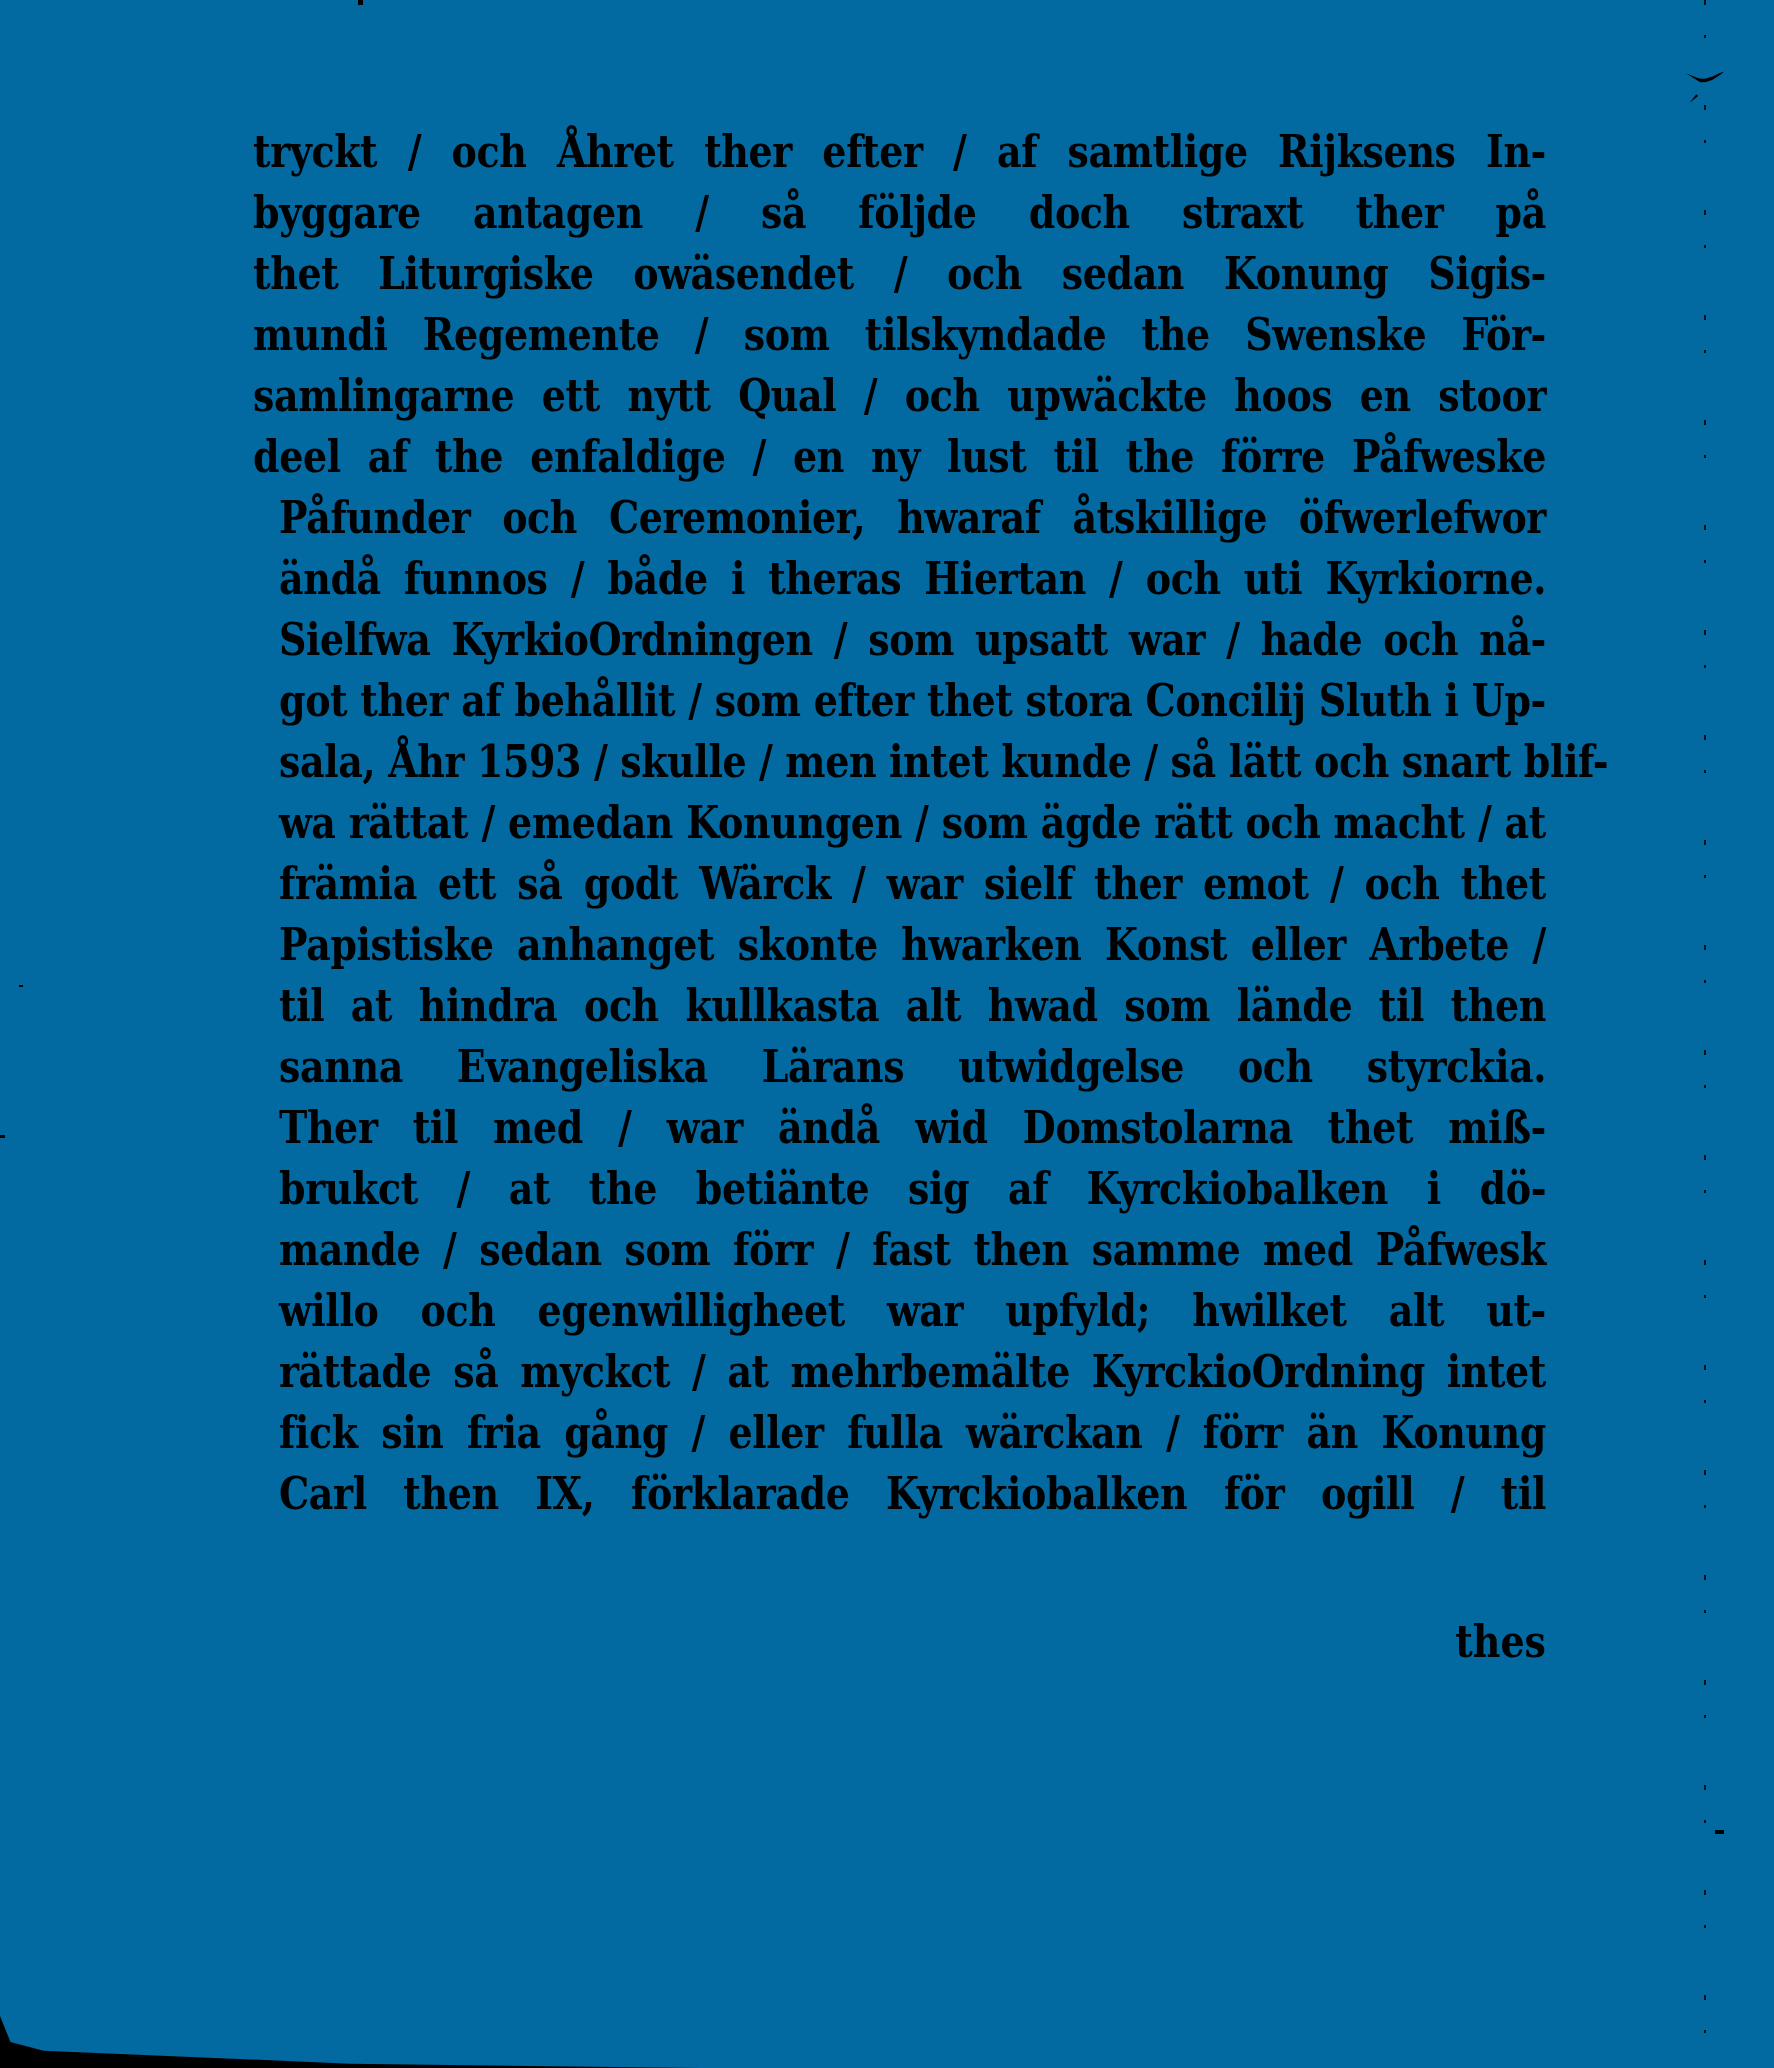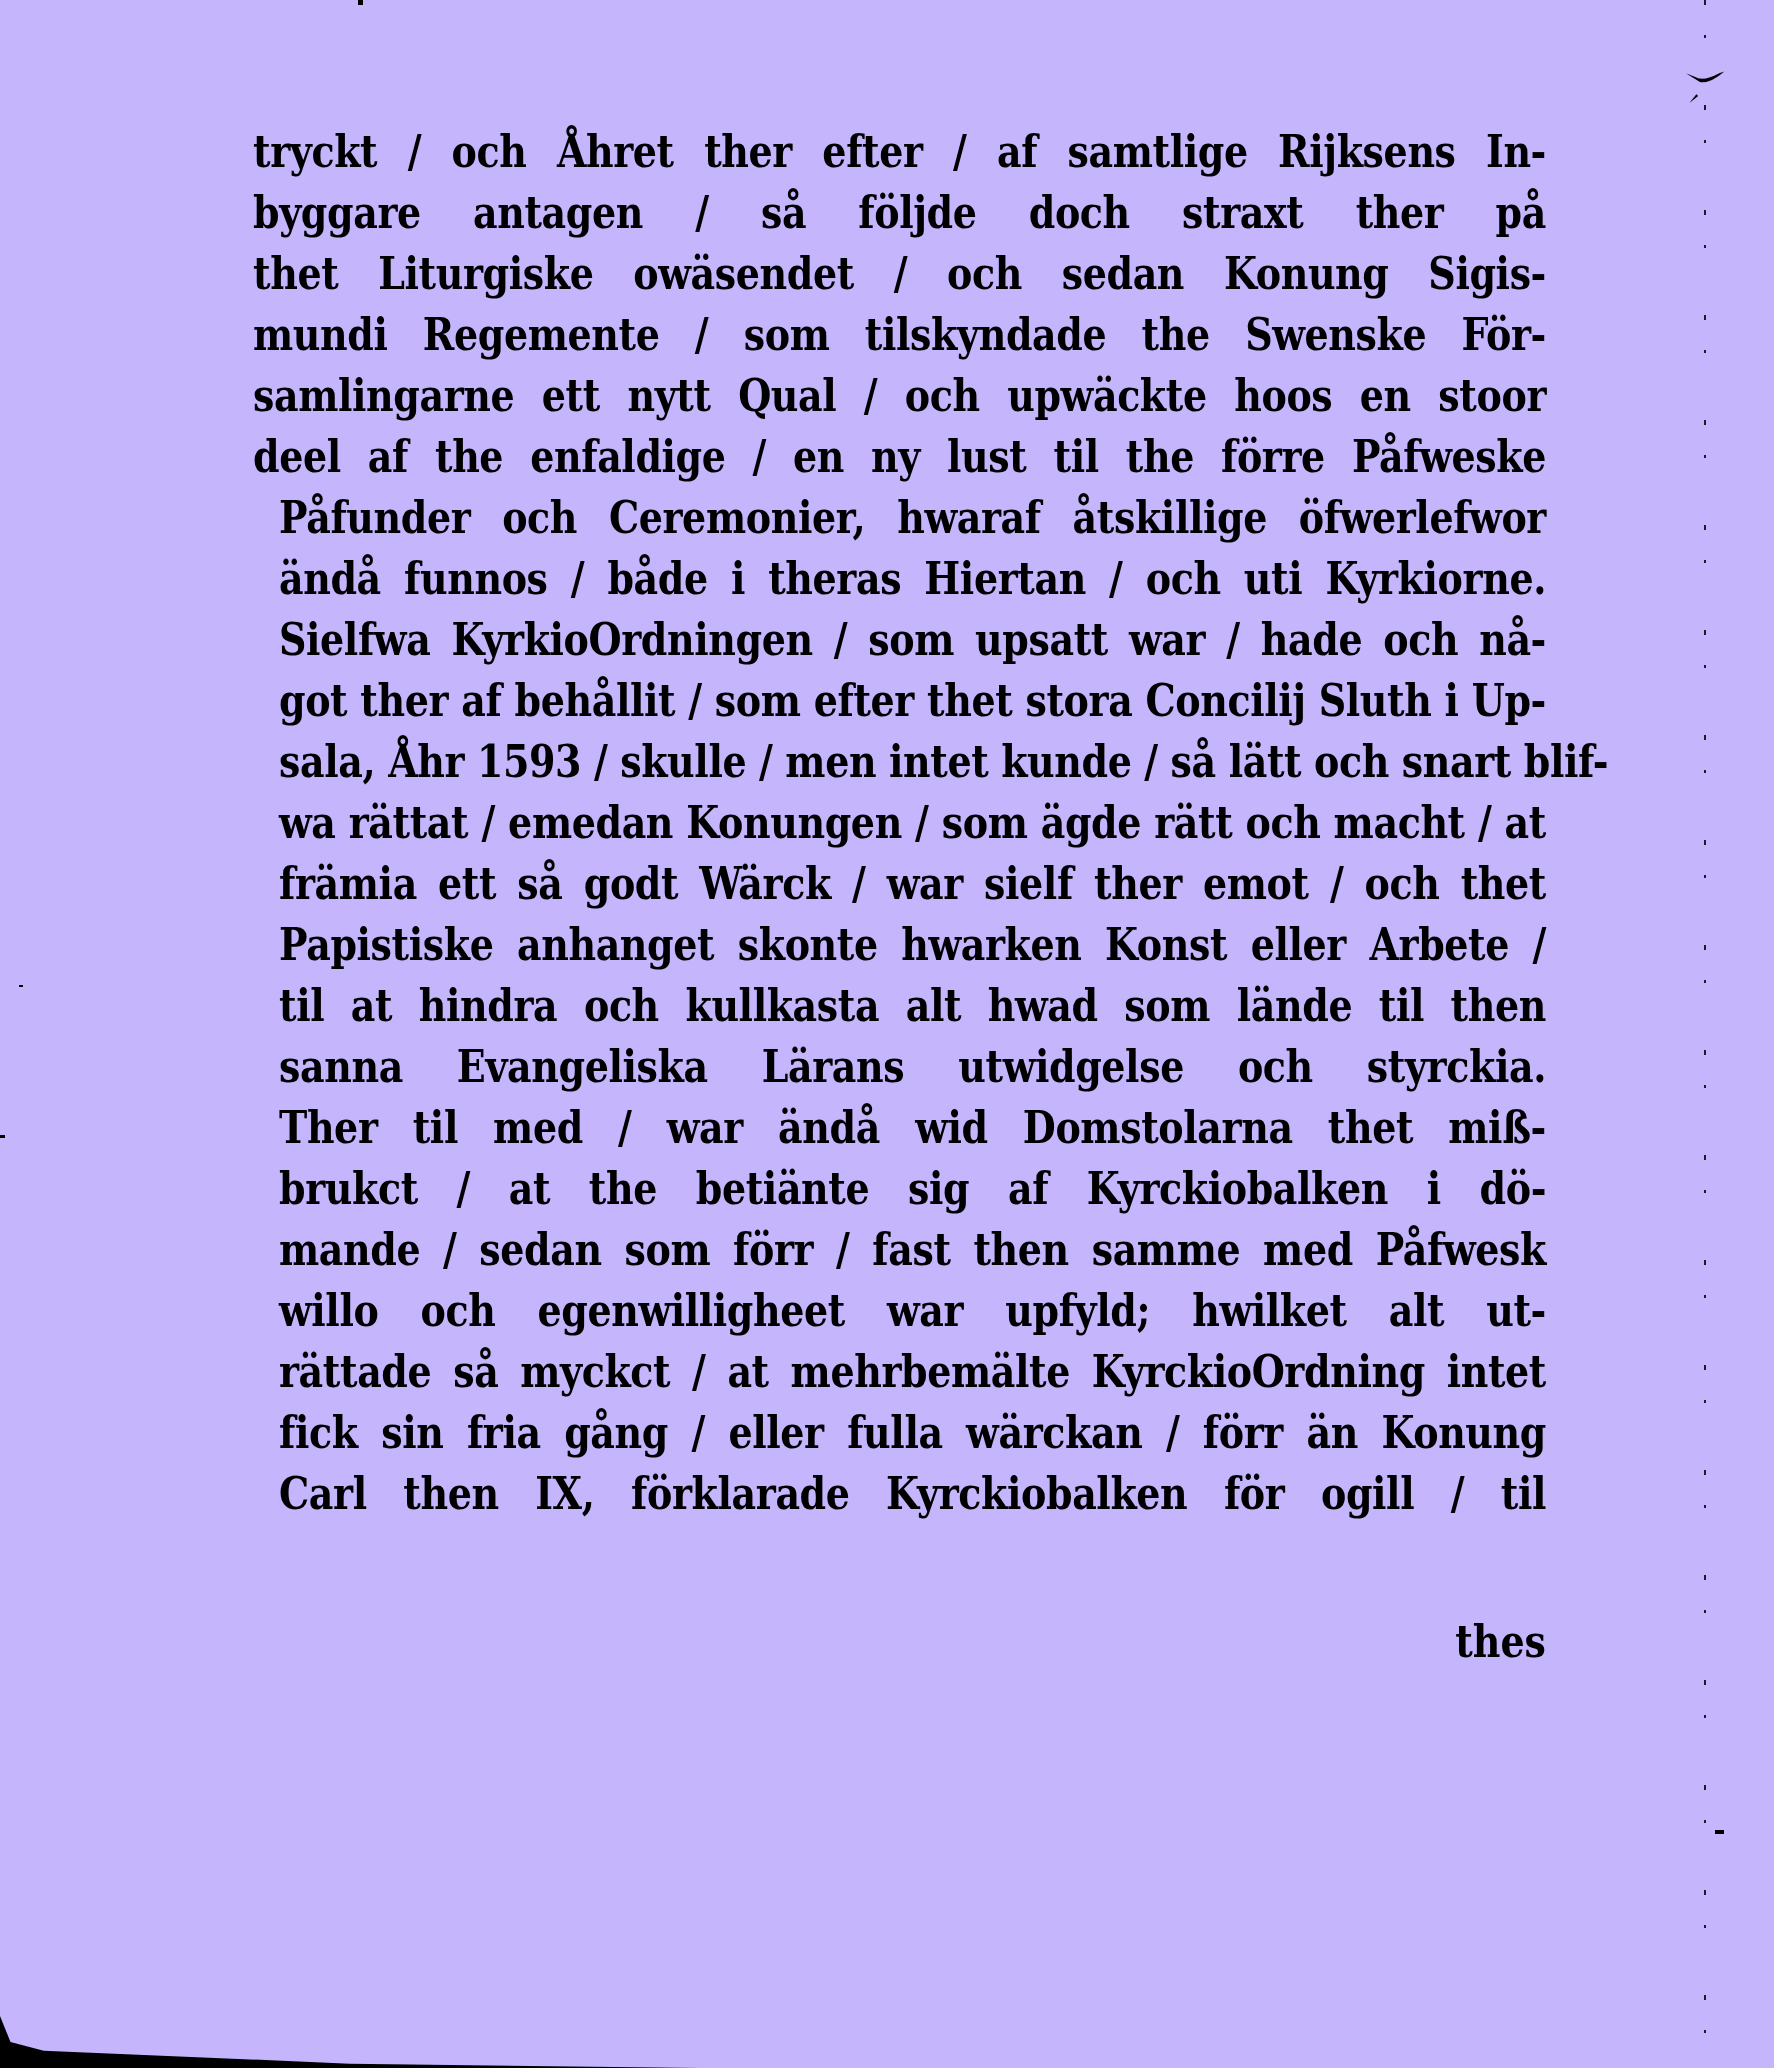--- a/index.html
+++ b/index.html
@@ -1,19 +1,19 @@
 <!DOCTYPE html>
 <html style="font-size:14px"><head>
   <meta charset="utf-8">
   <style>
     html, body { margin: 0; padding: 0; background: #ffffff; }
     body { width: 1775px; height: 2068px; position: relative; overflow: hidden; }
     .page {
       position: absolute; left: 0; top: 0; width: 1775px; height: 2068px;
-      background: #c4b5fd;
+      background: #0369a1;
     }
     .text-block {
       position: absolute; left: 253px; top: 121px; width: 1293px;
     }
     .line {
       height: 61px; line-height: 61px;
       font-family: "DejaVu Serif", "Liberation Serif", serif;
       font-weight: bold; font-size: 38px; color: #000000;
       white-space: nowrap; text-align: justify; text-align-last: justify;
       letter-spacing: -0.4px;

